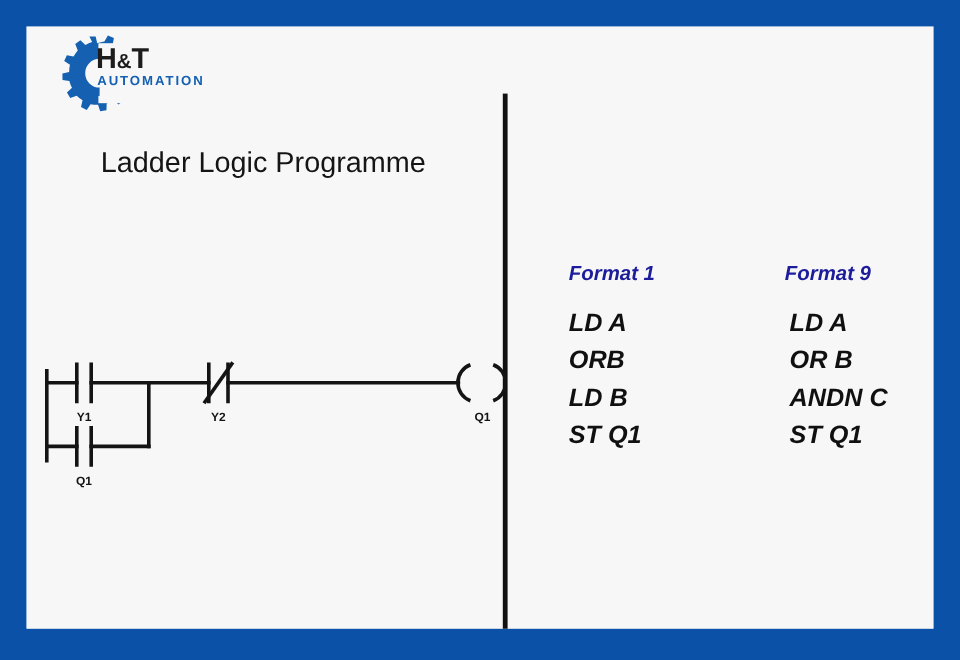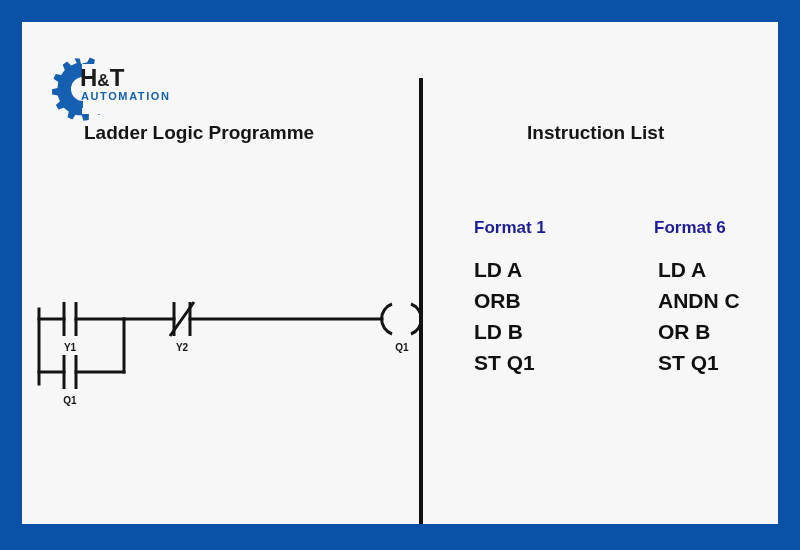--- a/index.html
+++ b/index.html
@@ -33,21 +33,20 @@
     overflow: hidden;
   }
 
   
   #logo {
     position: absolute;
     left: 8px;
     top: 0px;
     width: 130px;
     height: 78px;
-    margin-top: 28px;
   }
   #logo svg { display: block; }
   .logo-ht {
     position: absolute;
     left: 50px;
     top: 16px;
     font-size: 24px;
     font-weight: bold;
     color: #1c1c1c;
     letter-spacing: 0px;
@@ -71,22 +70,22 @@
     left: 397px;
     top: 56px;
     width: 4px;
     height: 448px;
     background: #111111;
   }
 
   
   .heading {
     position: absolute;
-    font-size: 19px;
-    font-weight: bold;
+    font-size: 24px;
+    font-weight: normal;
     color: #151515;
     white-space: nowrap;
   }
   #heading-ladder { left: 62px; top: 100px; }
   #heading-il     { left: 505px; top: 100px; }
 
   
   #ladder {
     position: absolute;
     left: 0px;
@@ -103,27 +102,29 @@
   }
   #il-col-1 { left: 452px; }
   #il-col-2 { left: 630px; }
 
   .il-title {
     font-size: 17px;
     font-weight: bold;
     color: #1d1d9b;
     margin: 0 0 16px 0;
     white-space: nowrap;
+    font-style: italic;
   }
   #il-col-2 .il-title { margin-left: 2px; }
 
   .il-list {
     list-style: none;
     margin: 0;
     padding: 0;
+    font-style: italic;
   }
   .il-item {
     font-size: 21px;
     font-weight: bold;
     color: #101010;
     line-height: 31px;
     white-space: nowrap;
   }
   #il-col-2 .il-item { margin-left: 6px; }
 </style>
@@ -154,21 +155,20 @@
         <rect x="52" y="14" width="40" height="50" fill="#f7f7f8"></rect>
         <path d="M53 20 a19 19 0 0 0 0 38 l0 -7 a12 12 0 0 1 0 -24 z" fill="#1560b0"></path>
       </svg>
       <div class="logo-ht"><span>H</span><span class="amp">&amp;</span><span>T</span></div>
       <div class="logo-sub">AUTOMATION</div>
     </div>
 
     <div id="divider"></div>
 
     <div class="heading" id="heading-ladder">Ladder Logic Programme</div>
-    <div class="heading" id="heading-il">Instruction List</div>
 
     <div id="ladder">
       <svg width="400" height="160" viewBox="0 0 400 160">
         <g stroke="#141414" stroke-width="3" fill="none" stroke-linecap="square">
 
           <line x1="17" y1="47" x2="17" y2="122"></line>
 
           <line x1="17" y1="57" x2="42" y2="57"></line>
           <line x1="54" y1="57" x2="102" y2="57"></line>
 
@@ -213,23 +213,23 @@
       <div class="il-title">Format 1</div>
       <ul class="il-list">
         <li class="il-item">LD A</li>
         <li class="il-item">ORB</li>
         <li class="il-item">LD B</li>
         <li class="il-item">ST Q1</li>
       </ul>
     </div>
 
     <div class="il-col" id="il-col-2">
-      <div class="il-title">Format 6</div>
+      <div class="il-title">Format 9</div>
       <ul class="il-list">
         <li class="il-item">LD A</li>
+        <li class="il-item">OR B</li>
         <li class="il-item">ANDN C</li>
-        <li class="il-item">OR B</li>
         <li class="il-item">ST Q1</li>
       </ul>
     </div>
 
   </div>
 </div>
 
 </body></html>

